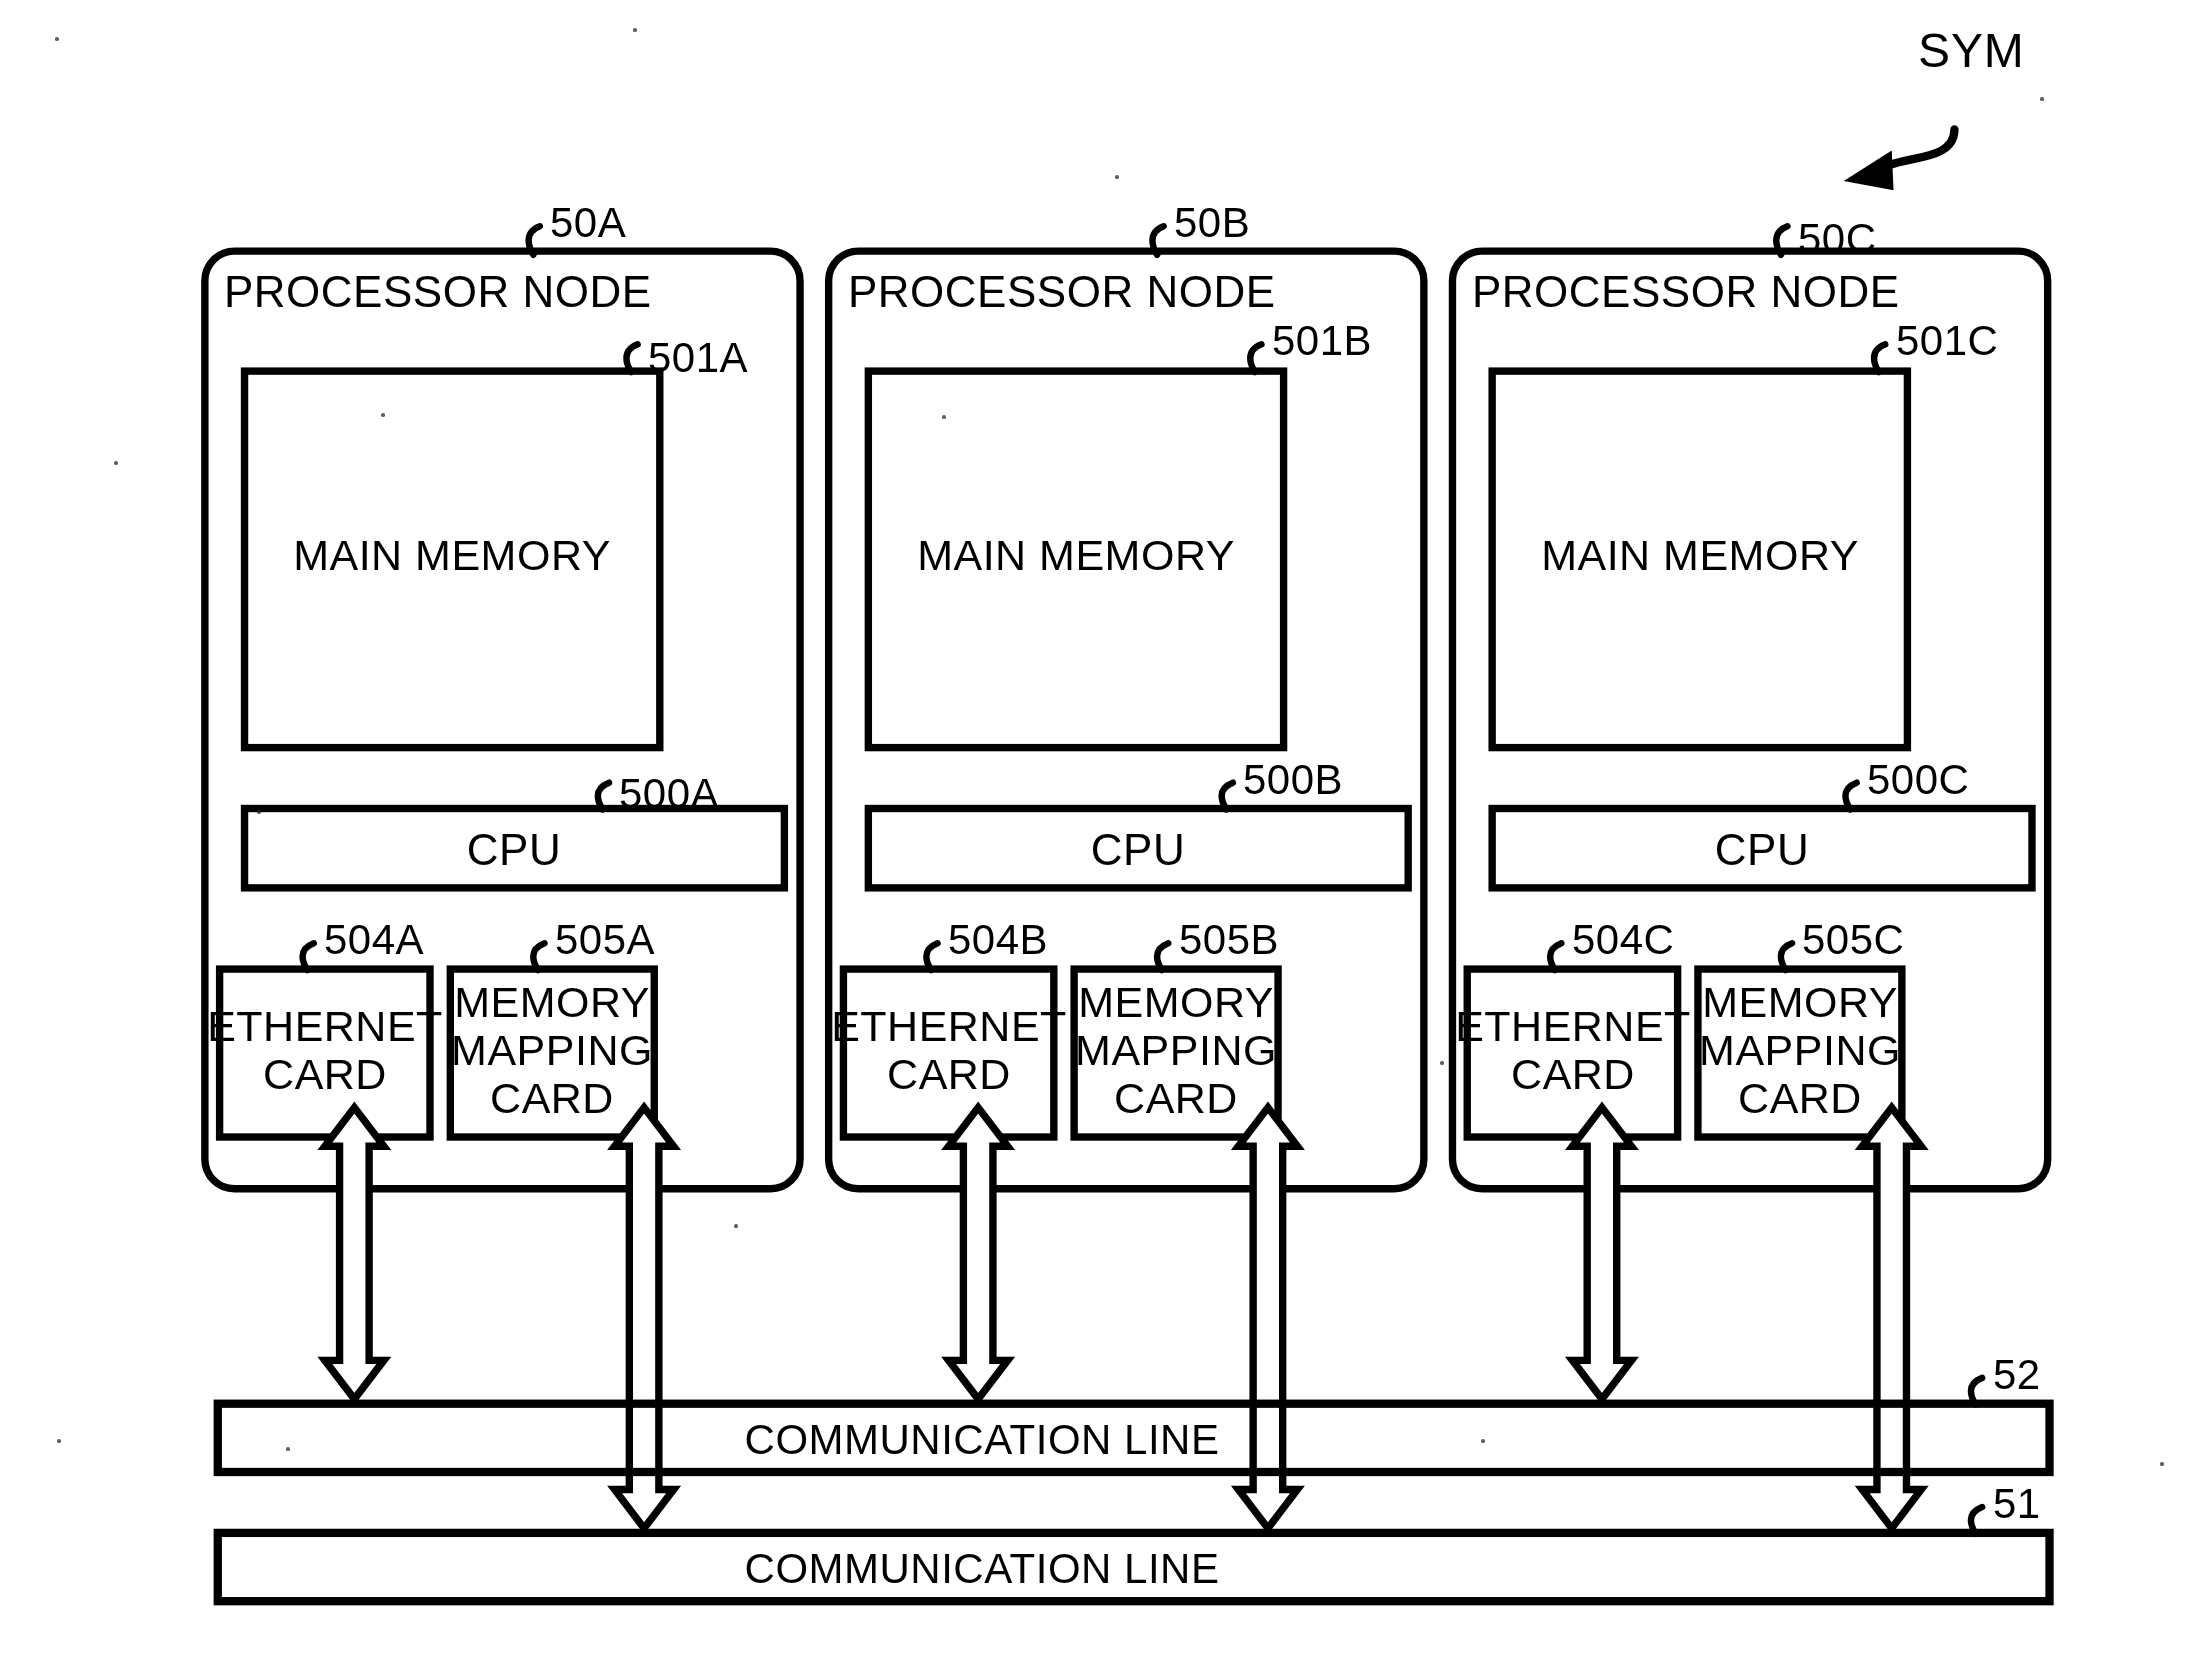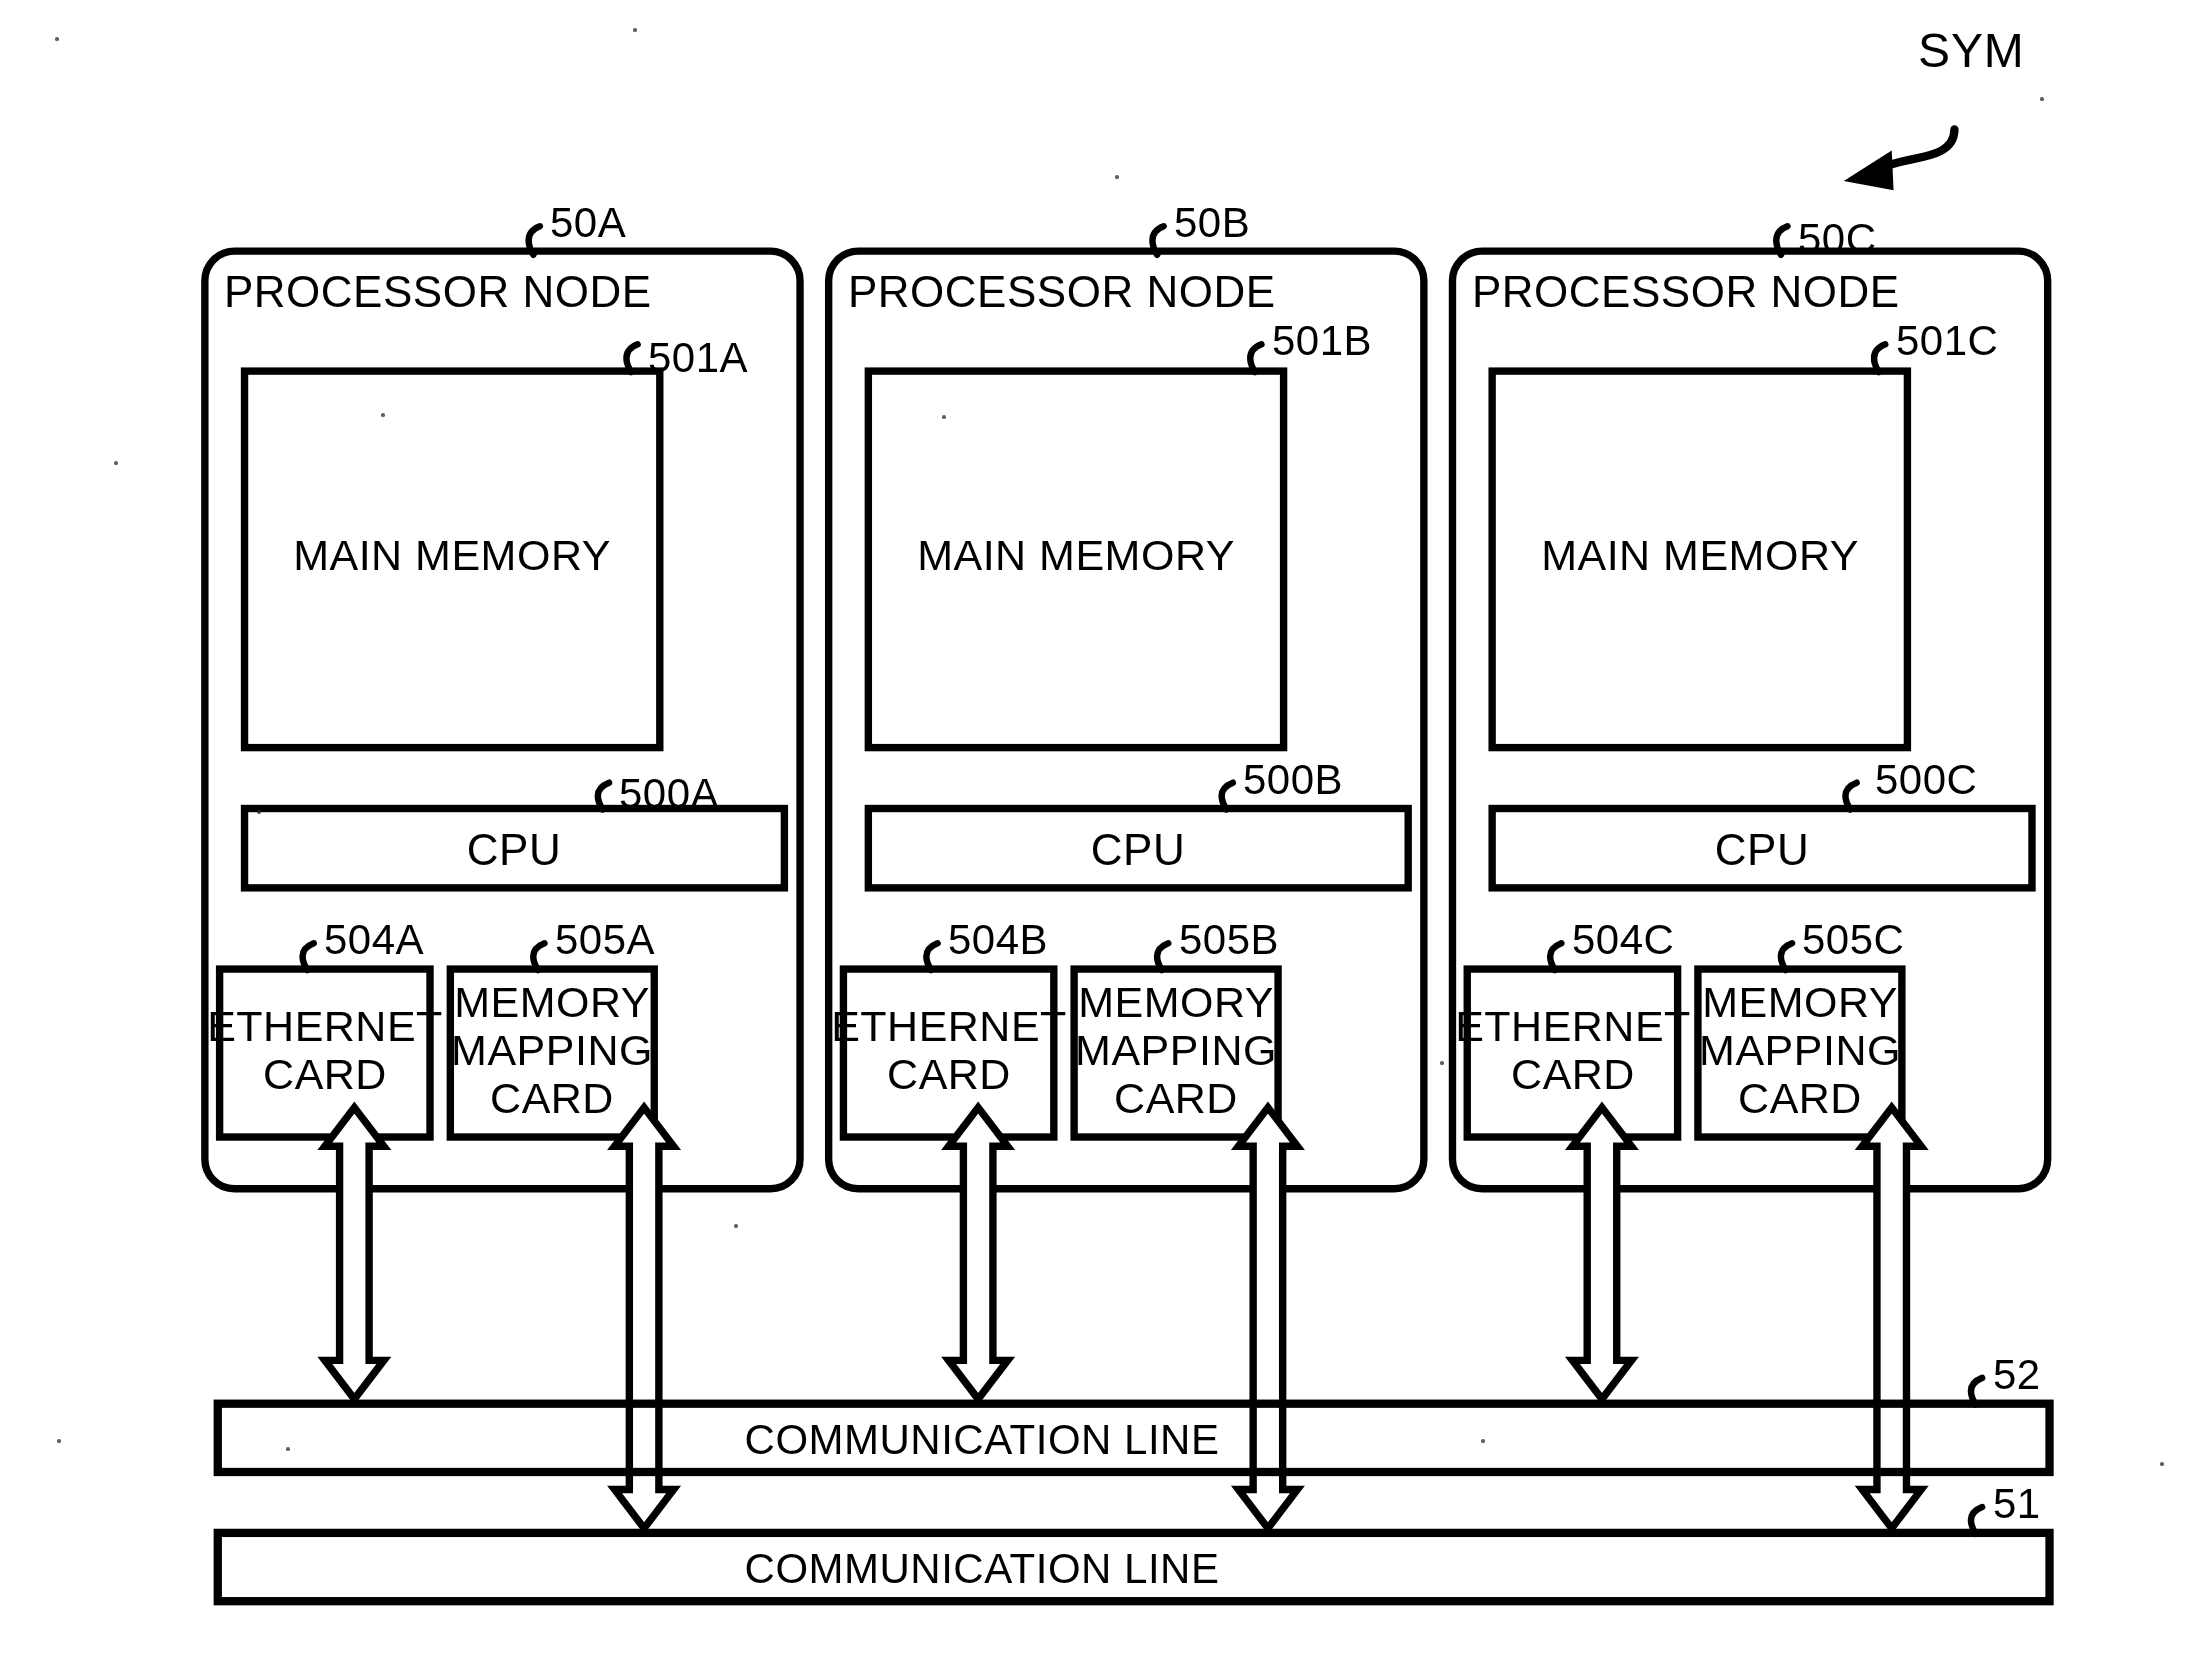--- a/index.html
+++ b/index.html
@@ -175,21 +175,21 @@
   <div class="txt box-label centered" style="left:949px; top:1004px;">ETHERNET</div>
   <div class="txt box-label centered" style="left:949px; top:1052px;">CARD</div>
   <div class="txt box-label centered" style="left:1176px; top:980px;">MEMORY</div>
   <div class="txt box-label centered" style="left:1176px; top:1028px;">MAPPING</div>
   <div class="txt box-label centered" style="left:1176px; top:1076px;">CARD</div>
 
   <div class="txt ref" style="left:1798px; top:215px;">50C</div>
   <div class="txt node-title" style="left:1472px; top:267px;">PROCESSOR NODE</div>
   <div class="txt ref" style="left:1896px; top:317px;">501C</div>
   <div class="txt box-label centered" style="left:1700px; top:533px;">MAIN MEMORY</div>
-  <div class="txt ref" style="left:1867px; top:756px;margin-left:8px;">500C</div>
+  <div class="txt ref" style="left:1867px; top:756px;">500C</div>
   <div class="txt cpu-label centered" style="left:1762px; top:825px;">CPU</div>
   <div class="txt ref" style="left:1572px; top:916px;">504C</div>
   <div class="txt ref" style="left:1802px; top:916px;">505C</div>
   <div class="txt box-label centered" style="left:1573px; top:1004px;">ETHERNET</div>
   <div class="txt box-label centered" style="left:1573px; top:1052px;">CARD</div>
   <div class="txt box-label centered" style="left:1800px; top:980px;">MEMORY</div>
   <div class="txt box-label centered" style="left:1800px; top:1028px;">MAPPING</div>
   <div class="txt box-label centered" style="left:1800px; top:1076px;">CARD</div>
 
   <div class="txt ref" style="left:1993px; top:1351px;">52</div>

